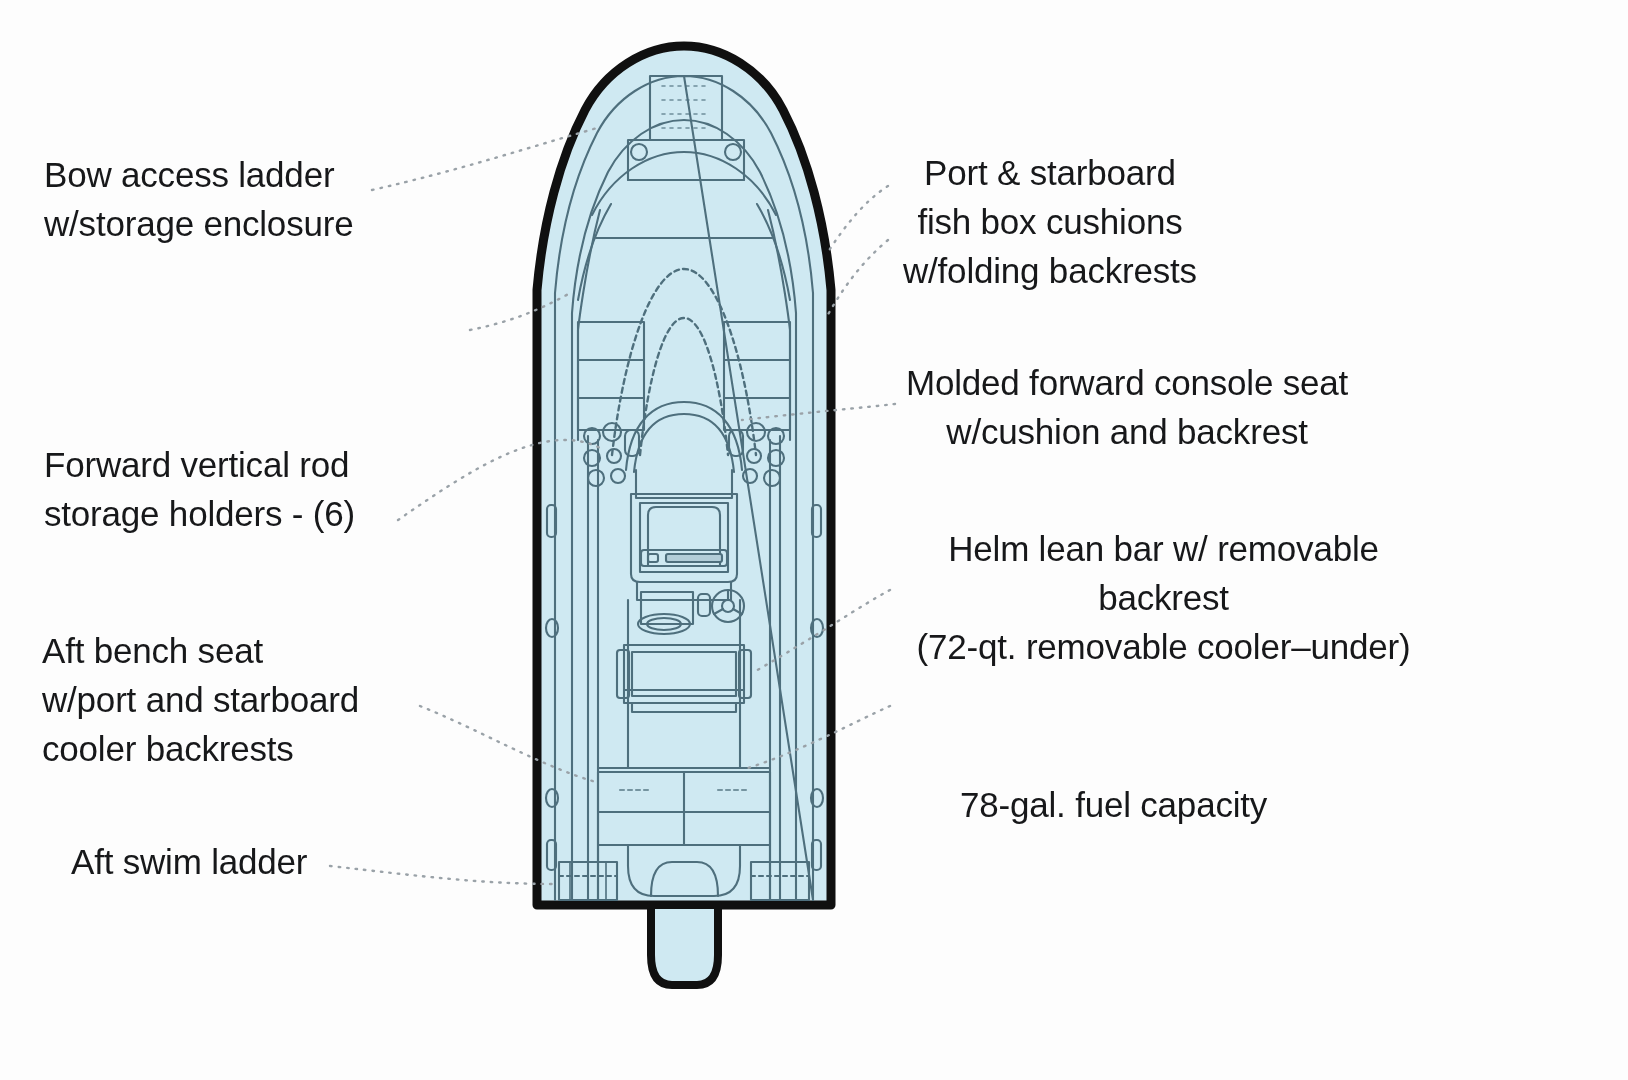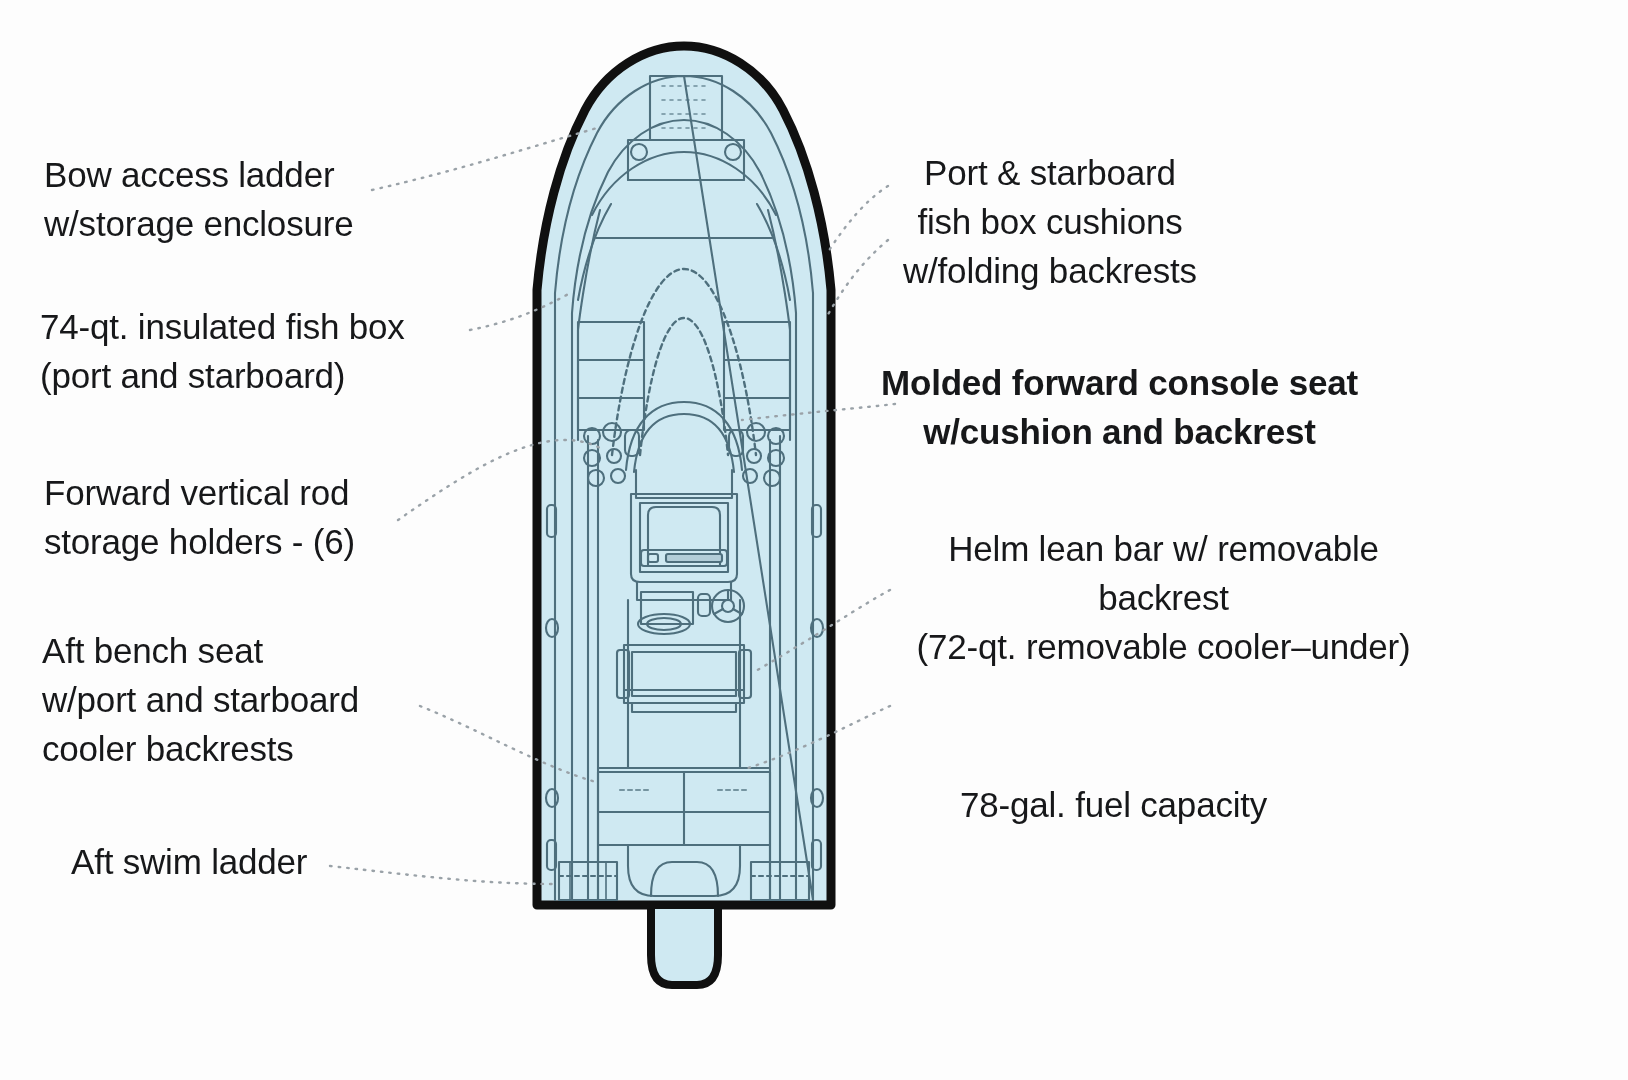--- a/index.html
+++ b/index.html
@@ -31,27 +31,27 @@
     letter-spacing: -0.2px;
     white-space: pre-line;
     font-weight: 400;
   }
   .callout.left  { text-align: left; }
   .callout.right { text-align: center; }
 
   
   #c-bow-ladder   { left: 44px;  top: 150px; }
   #c-fishbox74    { left: 40px;  top: 302px; }
-  #c-rodholders   { left: 44px;  top: 468px; }
+  #c-rodholders   { left: 44px;  top: 440px; }
   #c-benchseat    { left: 42px;  top: 626px; }
   #c-swimladder   { left: 42px;  top: 837px; margin-left: 29px; }
 
   
   #c-cushions     { left: 903px; top: 148px; }
-  #c-consoleseat  { left: 881px; top: 358px; font-weight: bold; }
+  #c-consoleseat  { left: 906px; top: 358px; }
   #c-leanbar      { left: 903px; top: 524px; }
   #c-fishbox51    { left: 903px; top: 675px; }
   #c-fuel         { left: 960px; top: 780px; }
 
   svg#boat-art { position: absolute; left: 0; top: 0; }
 </style>
 </head>
 <body>
 
 <div id="stage">
@@ -265,22 +265,20 @@
       <path d="M888 240 C 862 262 844 286 826 318"></path>
       <path d="M895 404 C 860 408 812 412 742 420"></path>
       <path d="M890 590 C 860 606 820 634 754 672"></path>
       <path d="M890 706 C 850 724 800 752 742 770"></path>
     </g>
   </svg>
 
   <div class="callout left" id="c-bow-ladder">Bow access ladder
 w/storage enclosure</div>
 
-  <div class="callout left" id="c-fishbox74">74-qt.  insulated fish box
-(port and starboard)</div>
 
   <div class="callout left" id="c-rodholders">Forward vertical rod
 storage holders - (6)</div>
 
   <div class="callout left" id="c-benchseat">Aft bench seat
 w/port and starboard
 cooler backrests</div>
 
   <div class="callout left" id="c-swimladder">Aft swim ladder</div>
 

